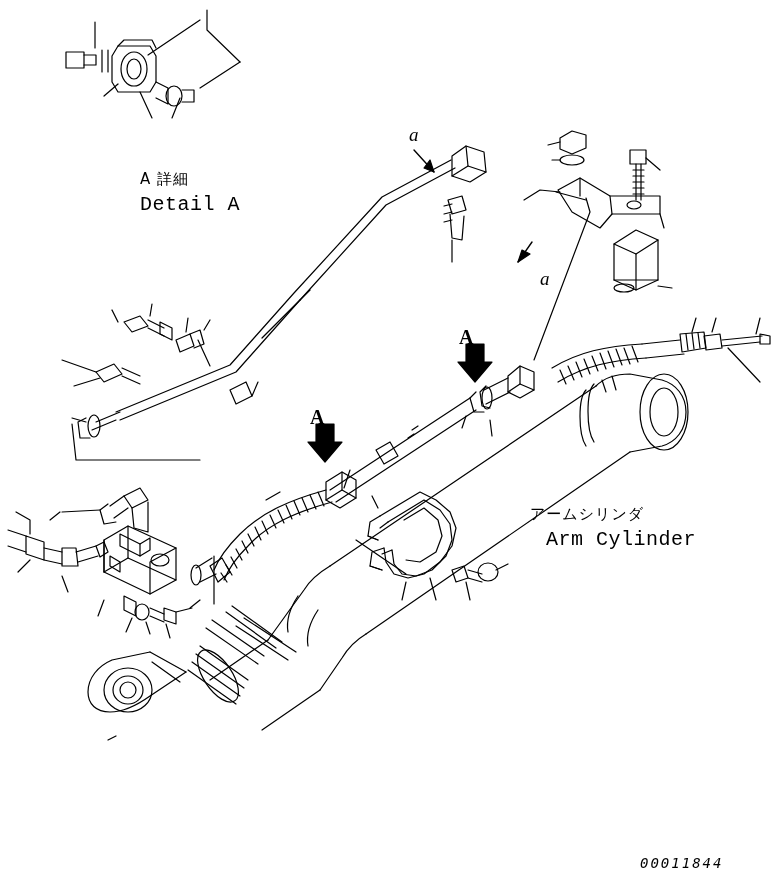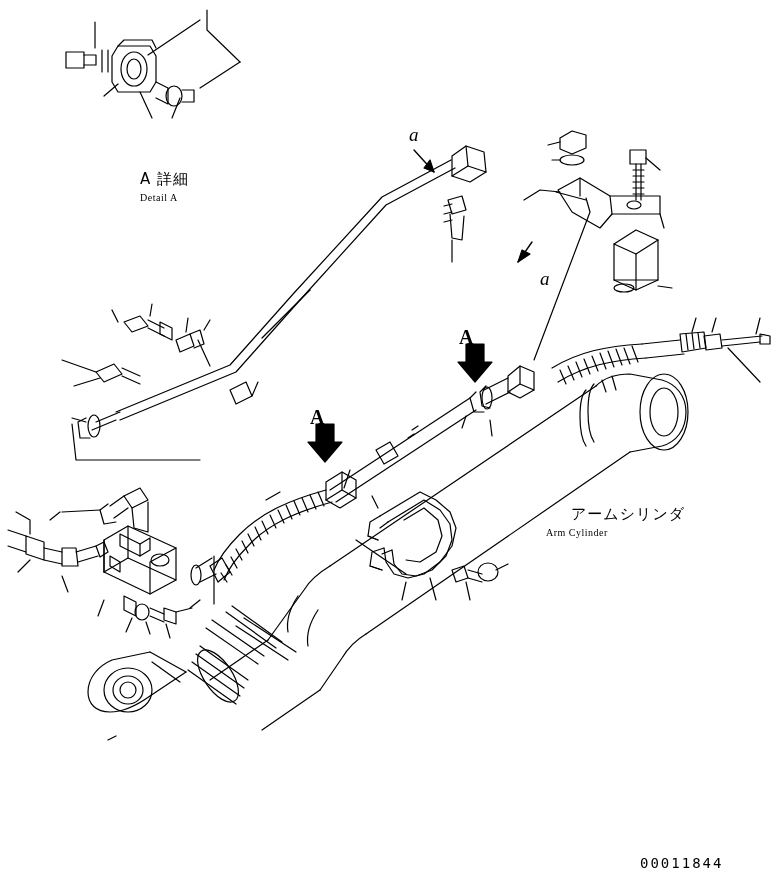--- a/index.html
+++ b/index.html
@@ -27,28 +27,29 @@
     white-space: pre;
     line-height: 1.25;
     text-align: center;
   }
   .label-jp {
     font-family: "DejaVu Sans", sans-serif;
     font-size: 15px;
     letter-spacing: 1px;
   }
   .label-en {
-    font-family: Liberation Serif, serif;
-    font-size: 10px;
+    font-family: Liberation Mono, monospace;
+    font-size: 20px;
     letter-spacing: 0.5px;
   }
   .label-ref {
     font-family: "DejaVu Sans Mono", monospace;
     font-size: 14px;
     letter-spacing: 2px;
+    font-style: italic;
   }
   .callout {
     position: absolute;
     font-family: "Liberation Serif", serif;
     font-size: 19px;
     font-style: italic;
     color: #000000;
   }
   .callout-b {
     position: absolute;
@@ -57,21 +58,20 @@
     font-weight: bold;
     color: #000000;
   }
   #detail-a-label {
     left: 140px;
     top: 170px;
   }
   #arm-cyl-label {
     left: 530px;
     top: 505px;
-    margin-left: 41px;
   }
   #part-number {
     left: 640px;
     top: 855px;
   }
 </style>
 </head>
 <body>
 
 <div id="page">

